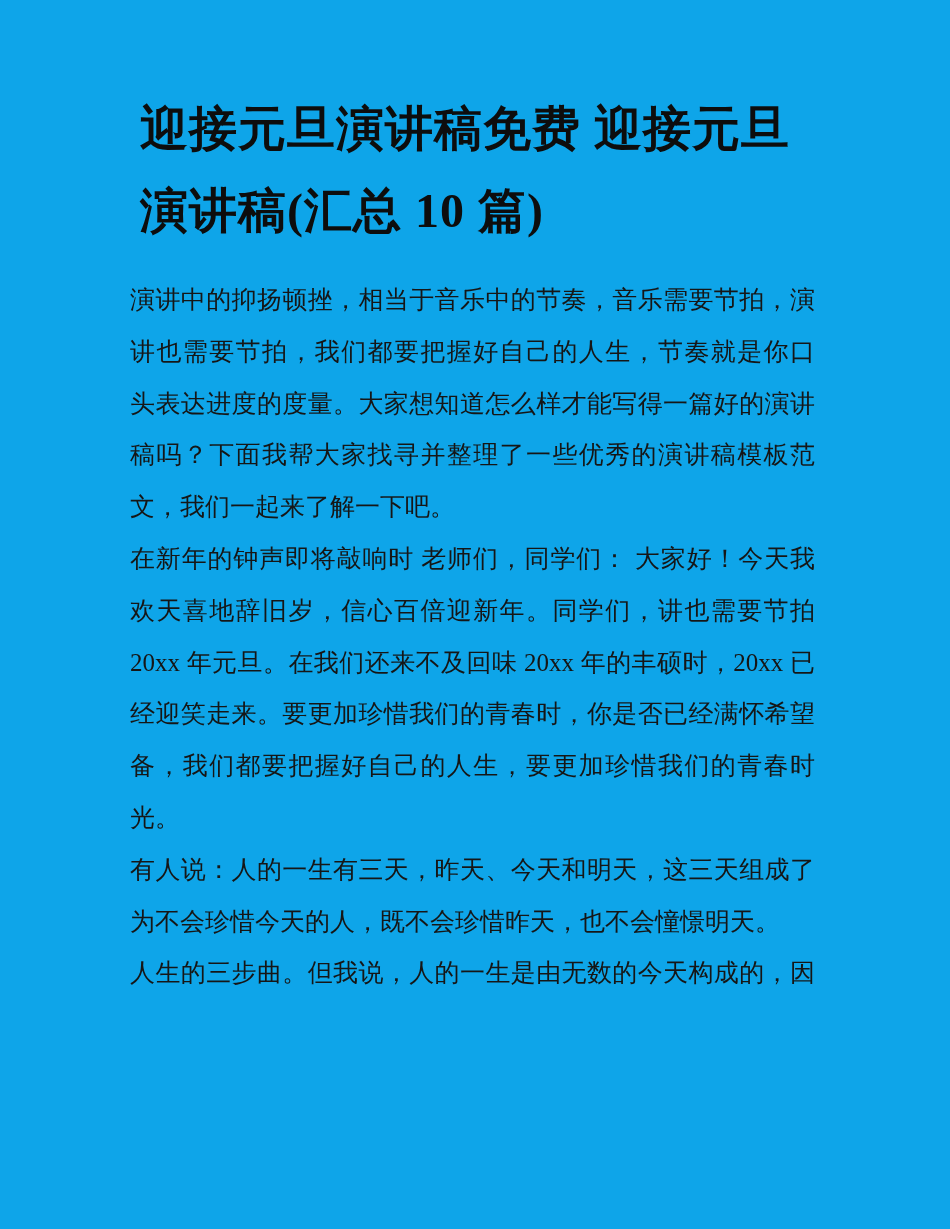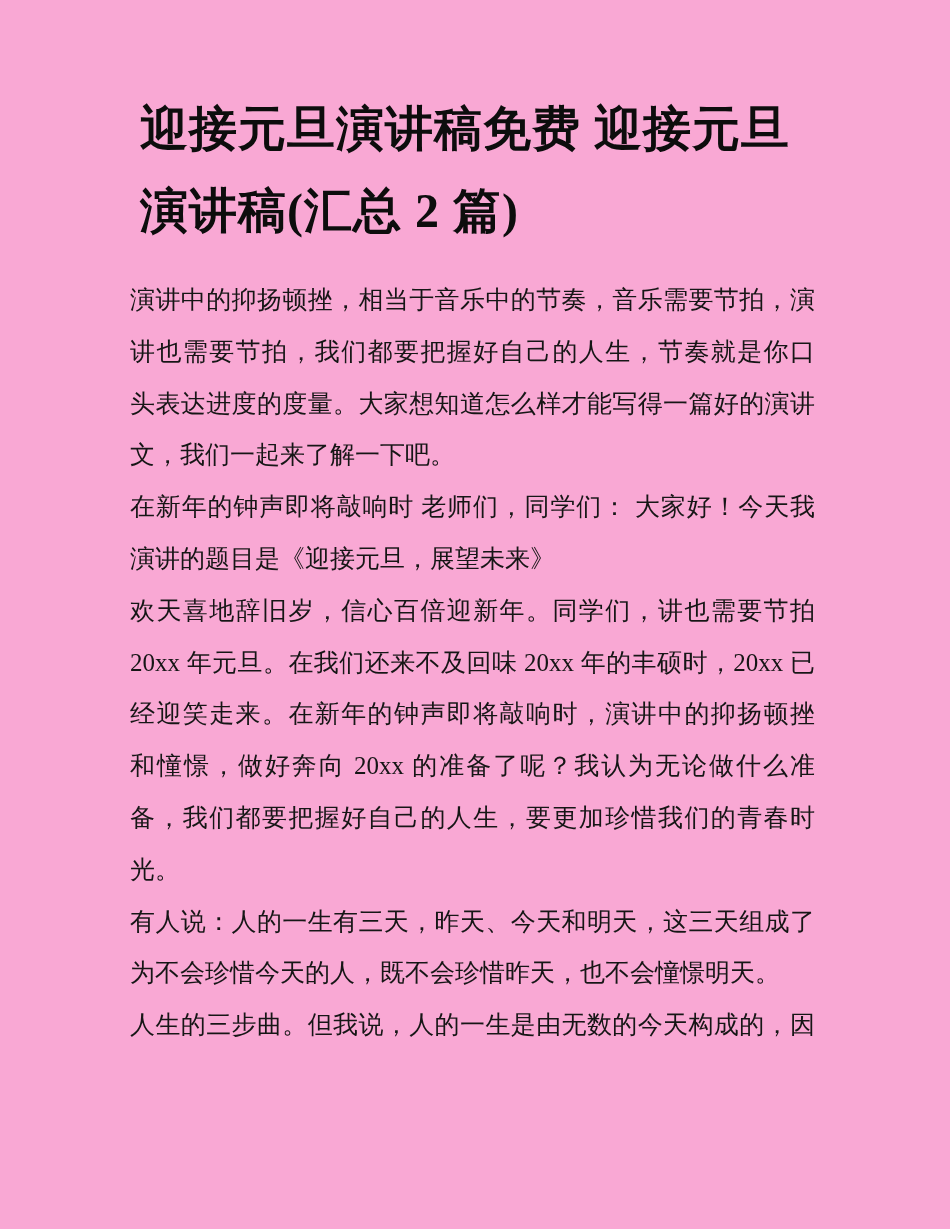--- a/index.html
+++ b/index.html
@@ -11,21 +11,21 @@
     height: 1229px;
     background: #ffffff;
     font-family: "Liberation Serif", "DejaVu Serif", serif;
     color: #111111;
     overflow: hidden;
   }
   .page {
     position: relative;
     width: 950px;
     height: 1229px;
-    background: #f9a8d4;
+    background: #0ea5e9;
   }
   .content {
     margin-left: 130px;
     margin-right: 135px; 
   }
   .doc-title {
     margin: 0;
     padding-top: 88px;
     padding-left: 10px;
     font-size: 48px;
@@ -61,34 +61,33 @@
   }
 </style>
 </head>
 <body>
 
 <div class="page">
   <div class="content">
 
     <h1 class="doc-title">
       <div class="t-line">迎接元旦演讲稿免费 迎接元旦</div>
-      <div class="t-line">演讲稿(汇总 2 篇)</div>
+      <div class="t-line">演讲稿(汇总 10 篇)</div>
     </h1>
 
     <div class="body-text">
       <div class="line fill">演讲中的抑扬顿挫，相当于音乐中的节奏，音乐需要节拍，演</div>
       <div class="line fill">讲也需要节拍，我们都要把握好自己的人生，节奏就是你口</div>
       <div class="line fill">头表达进度的度量。大家想知道怎么样才能写得一篇好的演讲</div>
+      <div class="line fill">稿吗？下面我帮大家找寻并整理了一些优秀的演讲稿模板范</div>
       <div class="line end">文，我们一起来了解一下吧。</div>
       <div class="line fill">在新年的钟声即将敲响时 老师们，同学们： 大家好！今天我</div>
-      <div class="line end">演讲的题目是《迎接元旦，展望未来》</div>
       <div class="line fill">欢天喜地辞旧岁，信心百倍迎新年。同学们，讲也需要节拍</div>
       <div class="line fill">20xx 年元旦。在我们还来不及回味 20xx 年的丰硕时，20xx 已</div>
-      <div class="line fill">经迎笑走来。在新年的钟声即将敲响时，演讲中的抑扬顿挫</div>
-      <div class="line fill">和憧憬，做好奔向 20xx 的准备了呢？我认为无论做什么准</div>
+      <div class="line fill">经迎笑走来。要更加珍惜我们的青春时，你是否已经满怀希望</div>
       <div class="line fill">备，我们都要把握好自己的人生，要更加珍惜我们的青春时</div>
       <div class="line end">光。</div>
       <div class="line fill">有人说：人的一生有三天，昨天、今天和明天，这三天组成了</div>
       <div class="line end">为不会珍惜今天的人，既不会珍惜昨天，也不会憧憬明天。</div>
       <div class="line fill">人生的三步曲。但我说，人的一生是由无数的今天构成的，因</div>
     </div>
 
   </div>
 </div>
 

